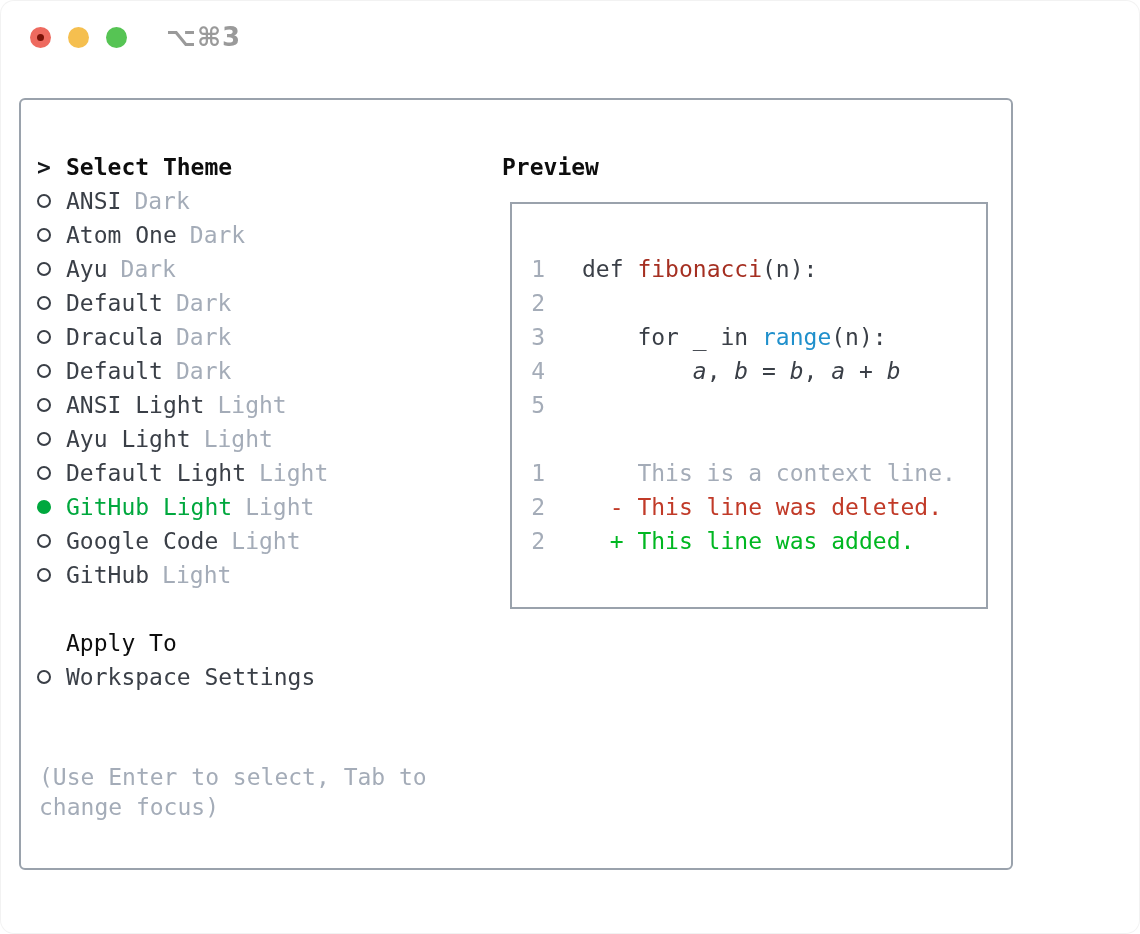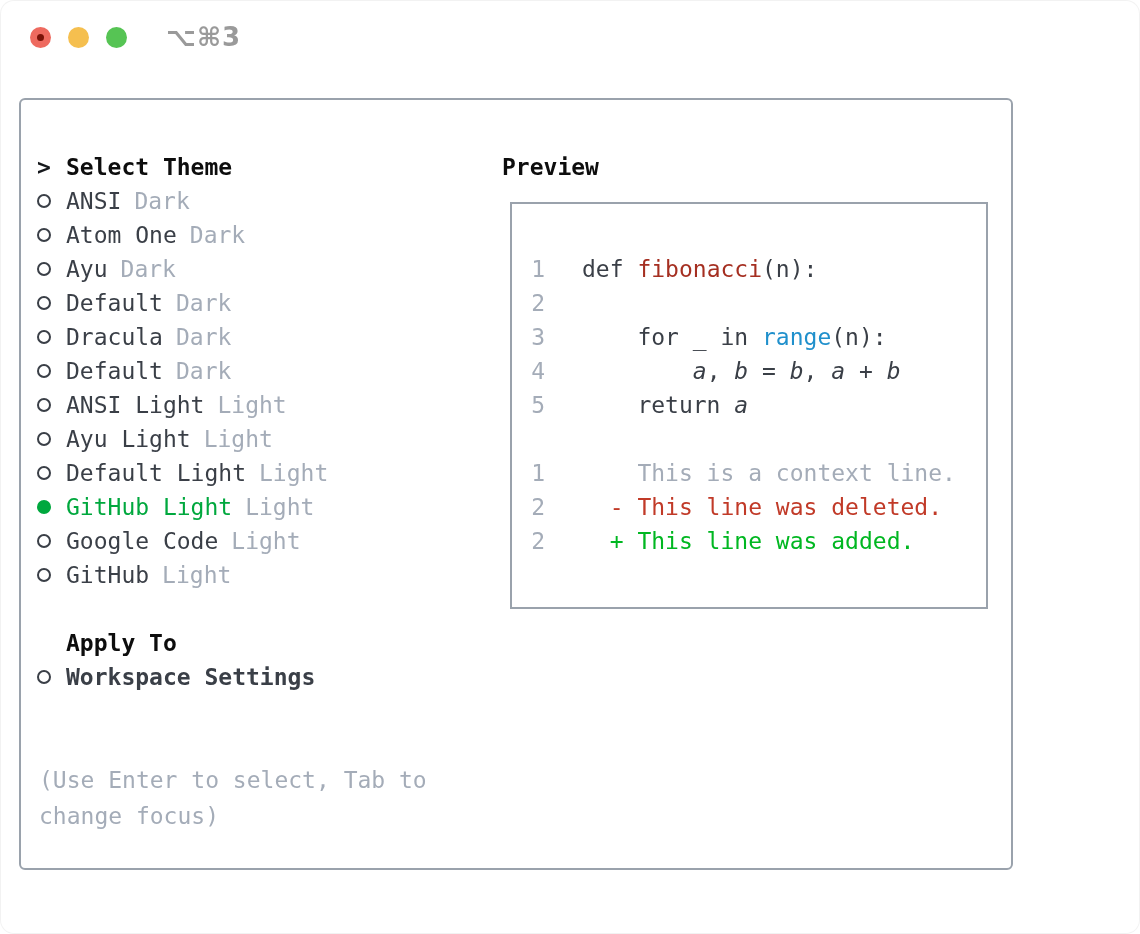--- a/index.html
+++ b/index.html
@@ -25,23 +25,23 @@
   
   #panel{position:absolute;left:19px;top:98px;width:994px;height:772px;border:2px solid var(--panel_border);border-radius:6px;background:#fff;}
   .row{display:flex;align-items:center;height:34px;}
   .radio{width:14px;height:14px;border:2px solid var(--text_dark);border-radius:50%;margin-right:15px;flex:none;}
   .radio.on{background:var(--accent_green);border-color:var(--accent_green);}
   .prefix{display:inline-block;width:29px;font-weight:bold;color:#16181c;flex:none;}
   .hdr{font-weight:bold;color:var(--text_black);}
   .variant{color:var(--text_gray);margin-left:13px;text-align:center;}
   .sel .tname{color:var(--accent_green);}
   #theme-list{position:absolute;left:16px;top:50px;}
-  #apply-block{position:absolute;left:16px;top:526px;font-weight:bold;}
+  #apply-block{position:absolute;left:16px;top:526px;}
   #apply-block .hdr2{padding-left:29px;color:var(--text_black);}
-  #hint{position:absolute;left:18px;top:662px;width:420px;line-height:36px;color:var(--text_gray);}
+  #hint{position:absolute;left:18px;top:662px;width:420px;line-height:30px;color:var(--text_gray);}
   
   #preview-title{position:absolute;left:481px;top:50px;height:34px;line-height:34px;font-weight:bold;color:var(--text_black);}
   #preview-box{position:absolute;left:489px;top:102px;width:478px;height:407px;border:2px solid var(--panel_border);background:#fff;padding:48px 0 0 8px;overflow:hidden;}
   .pline{display:flex;height:34px;line-height:34px;}
   .ln{width:25px;text-align:right;color:var(--text_gray);flex:none;}
   .code{margin-left:37px;white-space:pre;color:var(--text_dark);}
   .seg-plain{color:var(--text_dark);}
   .seg-func{color:var(--function_red);}
   .seg-num{color:var(--number_teal);}
   .seg-builtin{color:var(--builtin_blue);}
@@ -157,21 +157,20 @@
         <div class="pline">
           <span class="ln">3</span>
           <span class="code"><span class="seg-plain">    for _ in </span><span class="seg-builtin">range</span><span class="seg-plain">(n):</span></span>
         </div>
         <div class="pline">
           <span class="ln">4</span>
           <span class="code"><span class="seg-plain">        </span><span class="seg-var">a</span><span class="seg-plain">, </span><span class="seg-var">b</span><span class="seg-plain"> = </span><span class="seg-var">b</span><span class="seg-plain">, </span><span class="seg-var">a</span><span class="seg-plain"> + </span><span class="seg-var">b</span></span>
         </div>
         <div class="pline">
           <span class="ln">5</span>
-          <span class="code"><span class="seg-plain">    return </span><span class="seg-var">a</span></span>
         </div>
         <div class="pline">
           <span class="ln"></span>
           <span class="code"></span>
         </div>
         <div class="pline">
           <span class="ln">1</span>
           <span class="code"><span class="seg-context">    This is a context line.</span></span>
         </div>
         <div class="pline">

